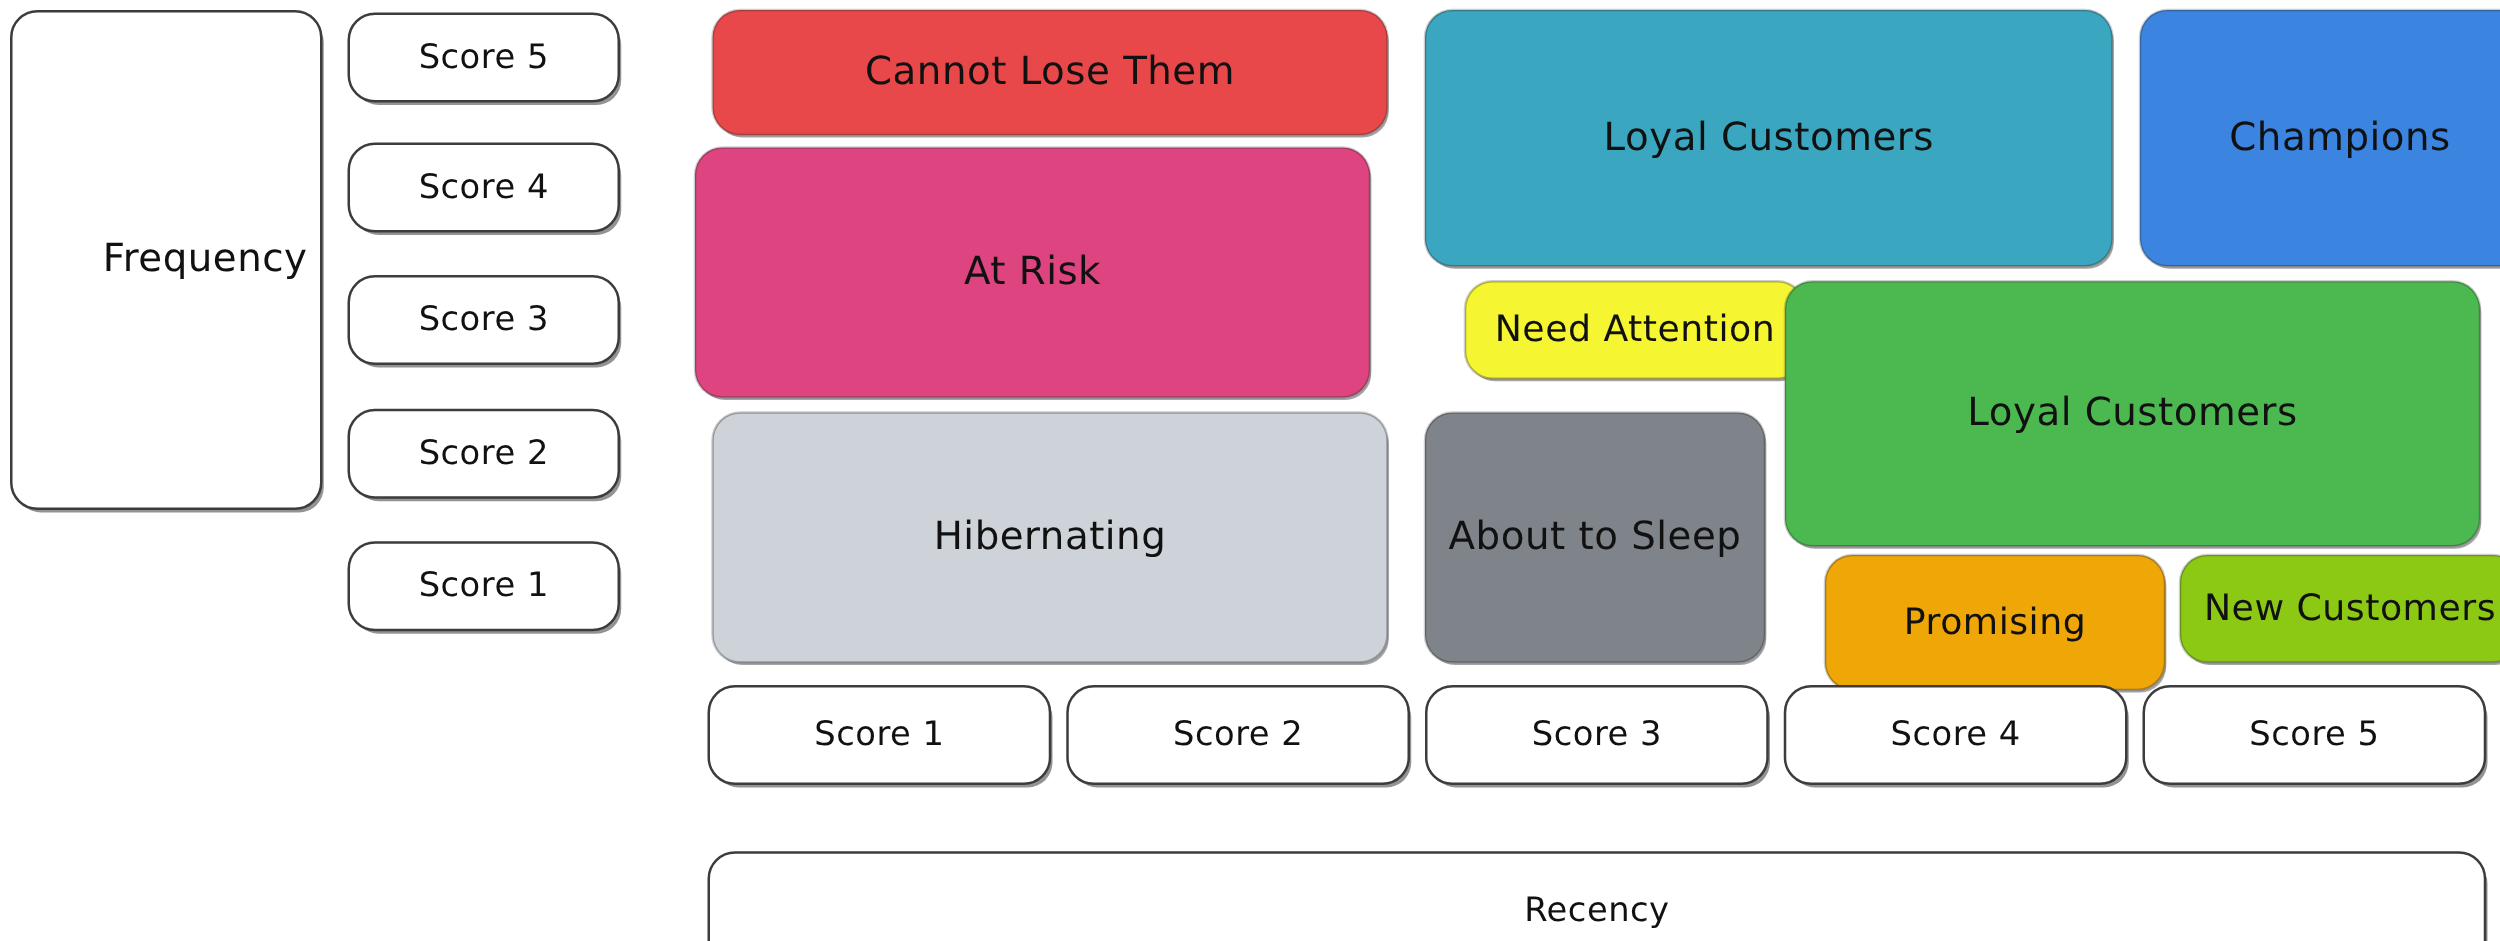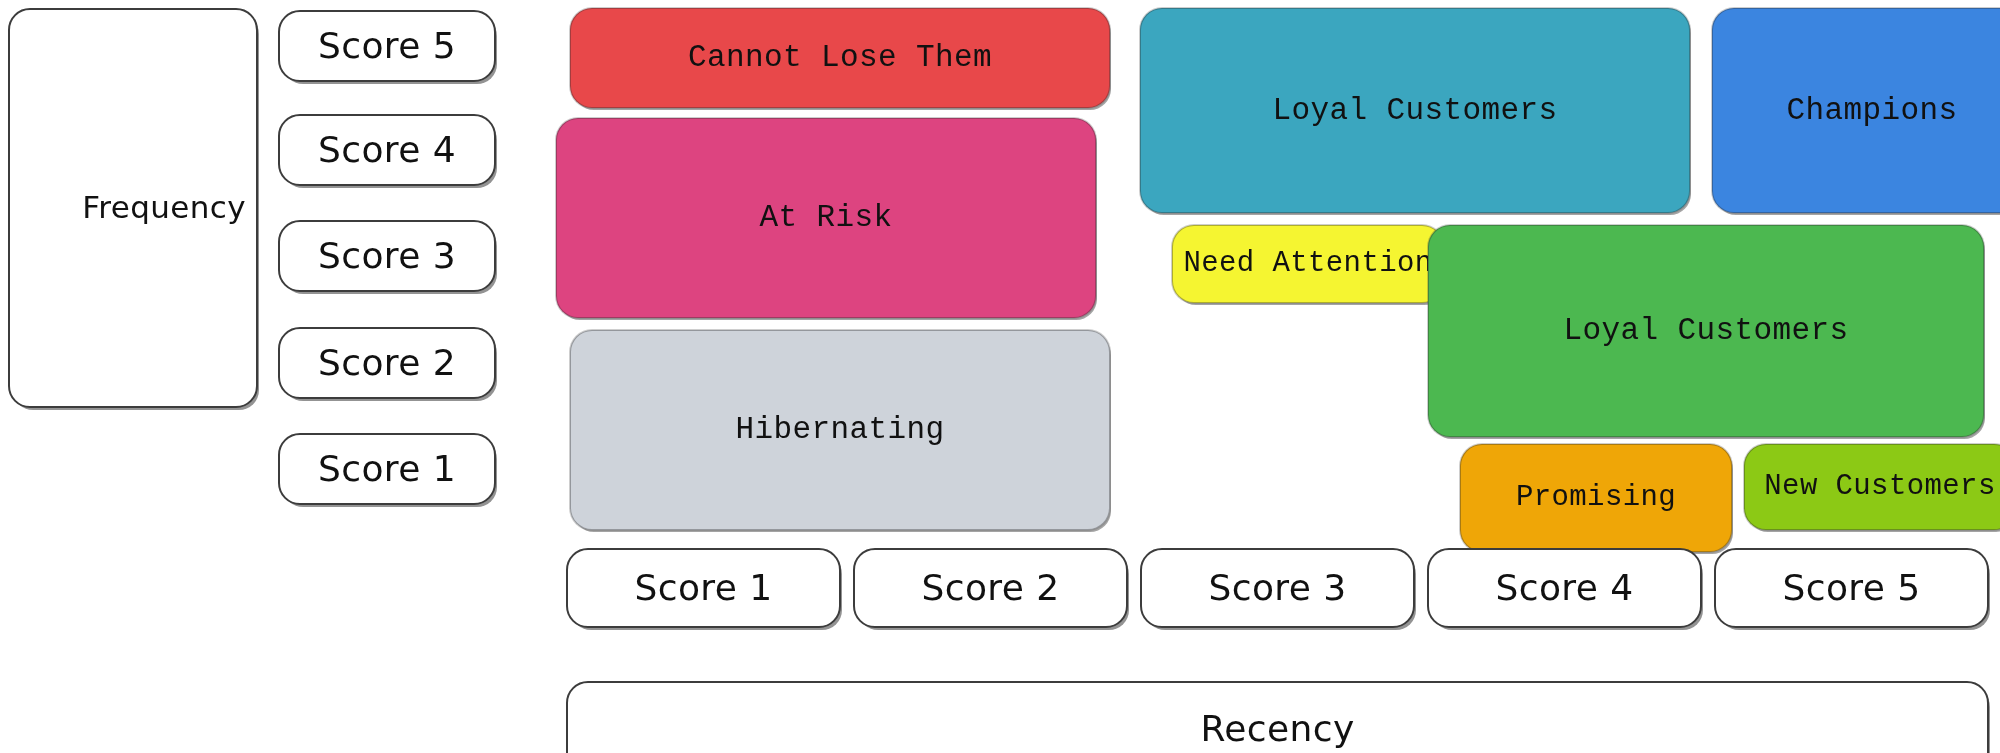--- a/index.html
+++ b/index.html
@@ -43,30 +43,29 @@
   
   .plain {
     background: #ffffff;
     border: 2px solid #3c3c3c;
     box-shadow: 3px 4px 0 -2px rgba(120,120,120,0.8);
   }
 
   
   .seg {
     border: 1px solid rgba(40,40,40,0.35);
-    font-family: Liberation Mono, monospace;
   }
 
   
   .tall-label {
     font-size: 31px;
   }
 
   .axis-label {
-    font-size: 36px;
+    font-size: 27px;
   }
 
   .seg-label {
     font-size: 31px;
     font-weight: 400;
   }
 
   .small-seg {
     font-size: 29px;
     margin-left: 32px;
@@ -122,20 +121,23 @@
   </div>
 
   <div class="blk seg small-seg" style="left:1140px; top:225px; width:272px; height:78px; background:#f5f531;">
     <span>Need Attention</span>
   </div>
 
   <div class="blk seg seg-label" style="left:1428px; top:225px; width:556px; height:212px; background:#4cb850;">
     <span>Loyal Customers</span>
   </div>
 
+  <div class="blk seg seg-label" style="left:1140px; top:330px; width:272px; height:200px; background:#7e8489;">
+    <span>About to Sleep</span>
+  </div>
 
   <div class="blk seg small-seg" style="left:1428px; top:444px; width:272px; height:108px; background:#efa607;">
     <span>Promising</span>
   </div>
 
   <div class="blk seg small-seg" style="left:1712px; top:444px; width:272px; height:86px; background:#8cc915;">
     <span>New Customers</span>
   </div>
 
   <div class="blk plain axis-label" style="left:566px; top:548px; width:275px; height:80px;">

